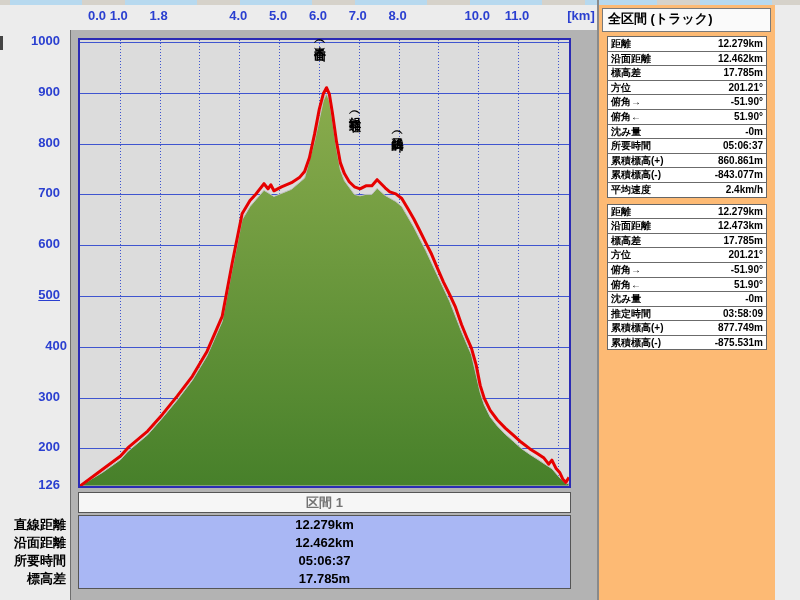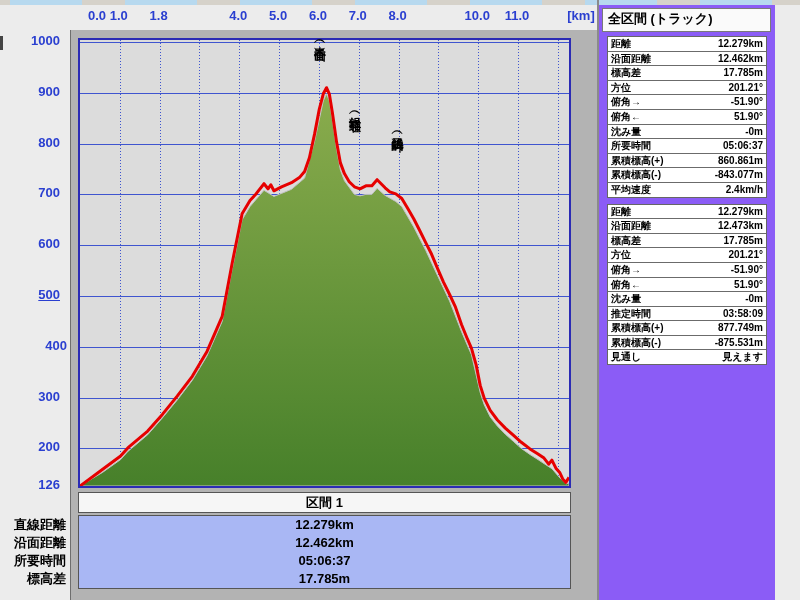--- a/index.html
+++ b/index.html
@@ -13,27 +13,27 @@
   .xlabel{position:absolute;top:8px;transform:translateX(-50%);color:#2a3fd0;font-weight:bold;font-size:13px;white-space:nowrap}
   .ylabel{position:absolute;width:60px;text-align:right;color:#2a3fd0;font-weight:bold;font-size:13px}
   
   .gwin{left:70px;top:30px;width:527px;height:570px;background:#b3b3b3;border-left:1px solid #6e6e6e;box-sizing:border-box}
   .plot{left:77px;top:38px;width:493px;height:450px;background:#dcdcdc;border:2px solid #2b2bb4;box-sizing:border-box}
   .plot svg{display:block}
   .annot{position:absolute;writing-mode:vertical-rl;text-orientation:mixed;font-size:12px;font-weight:bold;
          color:#000;letter-spacing:1px;line-height:13px;white-space:nowrap}
   
   .sec-head{left:77px;top:492px;width:493px;height:21px;background:#f6f6f6;border:1px solid #555;
-            box-sizing:border-box;text-align:center;font-weight:bold;font-size:13px;line-height:19px;color:#000000}
+            box-sizing:border-box;text-align:center;font-weight:bold;font-size:13px;line-height:19px;color:#737373}
   .sec-rows{left:77px;top:515px;width:493px;background:#a9b7f4;border:1px solid #555;box-sizing:border-box}
   .srow{height:18px;text-align:center;font-weight:bold;font-size:13px;line-height:18px;color:#000}
   .rlabel{position:absolute;width:64px;left:2px;text-align:right;font-weight:bold;font-size:13px;color:#000}
   
   .rsep{left:597px;top:0px;width:2px;height:600px;background:#8a8a8a}
-  .rpanel{left:599px;top:5px;width:176px;height:595px;background:#8b5cf6;box-sizing:border-box}
+  .rpanel{left:599px;top:5px;width:176px;height:595px;background:#fdba74;box-sizing:border-box}
   .ptitle{margin:3px 4px 4px 3px;height:22px;background:#fafafa;border:1px solid #7a7a7a;
           font-weight:bold;font-size:13px;line-height:20px;padding-left:5px;color:#000}
   .ptable{margin:0 8px 6px 8px;background:#fff;border:1px solid #666}
   .prow{display:flex;justify-content:space-between;height:13.6px;border-bottom:1px solid #6b6b6b;
         font-size:10px;font-weight:bold;line-height:13.6px;padding:0 3px;color:#000}
   .prow:last-child{border-bottom:none}
   .frag{left:0;top:36px;width:3px;height:14px;background:#444}
 </style>
 </head>
 <body>
@@ -219,18 +219,14 @@
         <span>03:58:09</span>
       </div>
       <div class="prow">
         <span>累積標高(+)</span>
         <span>877.749m</span>
       </div>
       <div class="prow">
         <span>累積標高(-)</span>
         <span>-875.531m</span>
       </div>
-      <div class="prow">
-        <span>見通し</span>
-        <span>見えます</span>
-      </div>
     </div>
   </div>
 
 </body></html>

